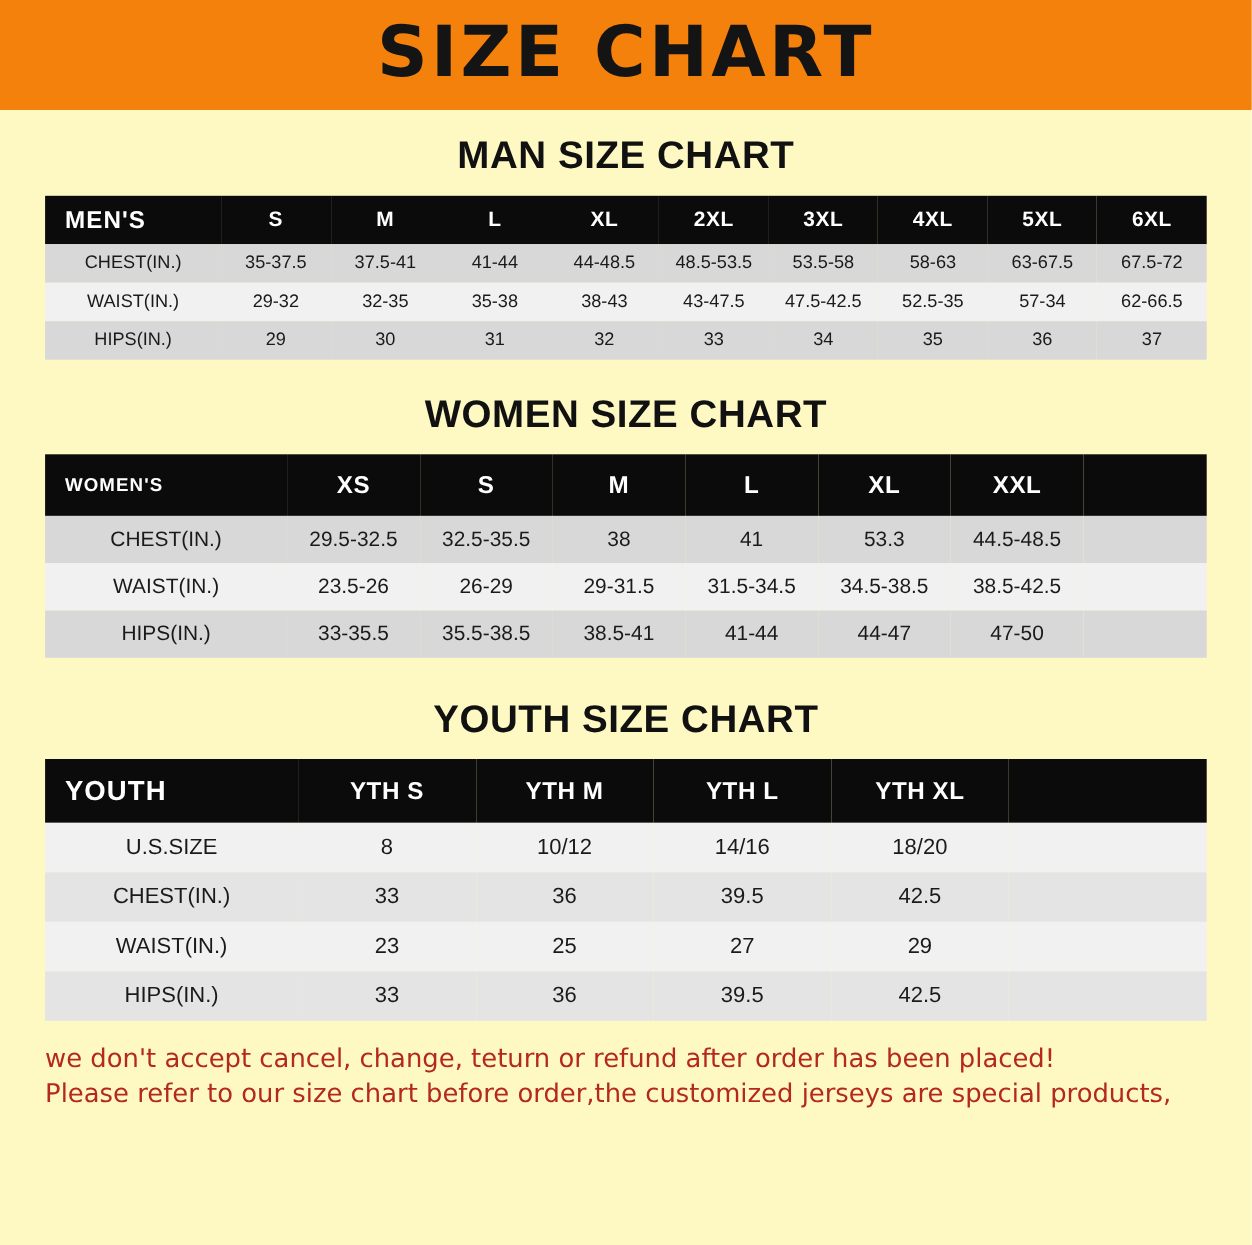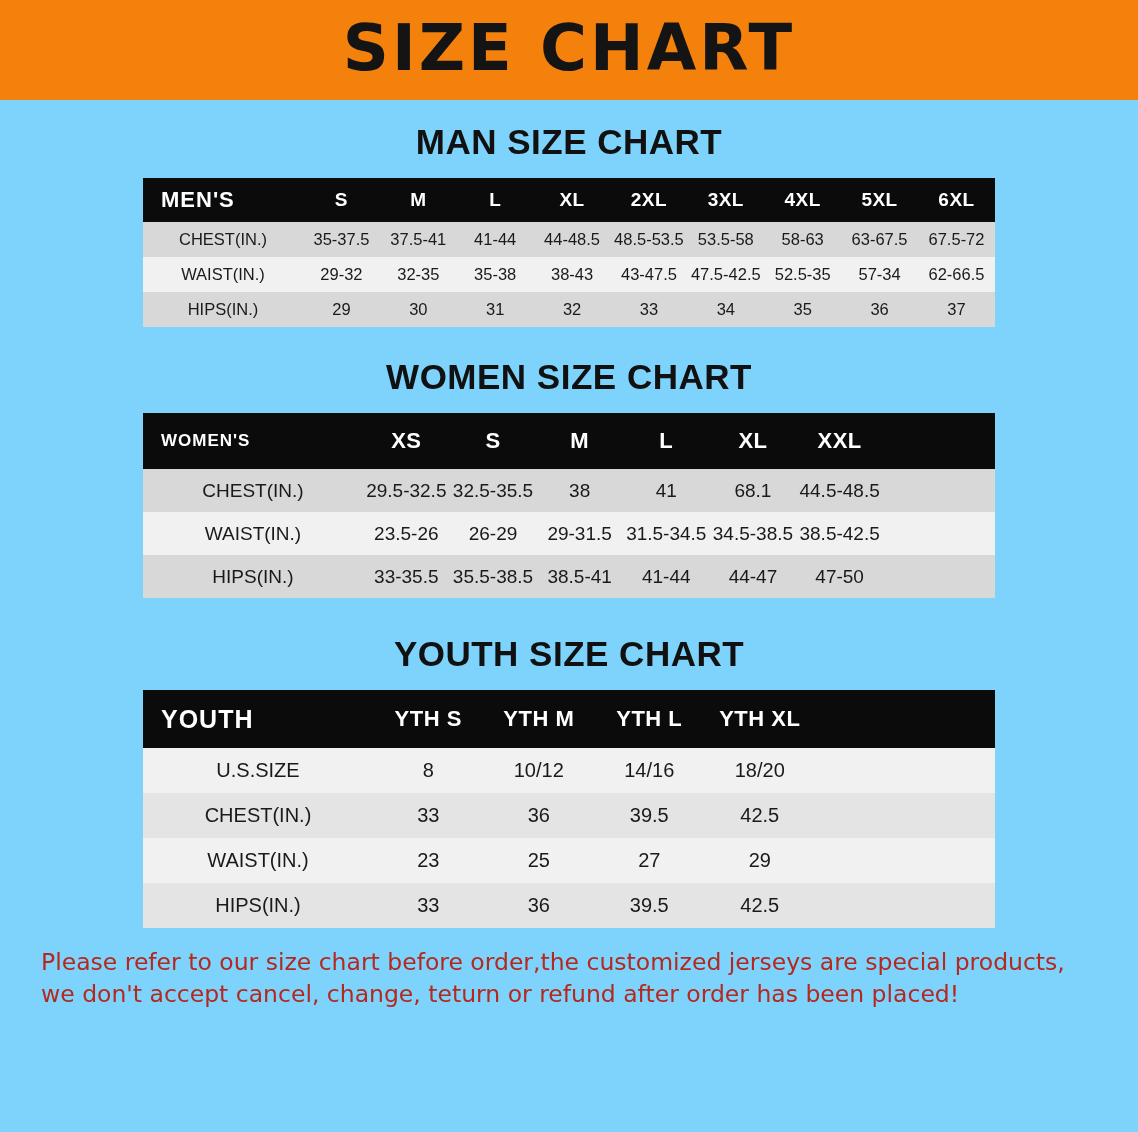--- a/index.html
+++ b/index.html
@@ -9,21 +9,21 @@
     width: 1138px;
     height: 1132px;
     background: #ffffff;
     font-family: "Liberation Sans", sans-serif;
     overflow: hidden;
   }
   .page {
     width: 1138px;
     height: 1132px;
     position: relative;
-    background: #7dd3fc;
+    background: #fef9c3;
   }
 
   
   .banner {
     width: 100%;
     height: 100px;
     background: #F4810C;
     display: flex;
     align-items: center;
     justify-content: center;
@@ -47,21 +47,21 @@
     color: #111111;
     letter-spacing: 0.5px;
   }
   .t1 { margin-top: 22px; }
   .t2 { margin-top: 30px; }
   .t3 { margin-top: 36px; }
 
   
   .table-wrap {
     margin: 0 auto;
-    width: 852px;
+    width: 1056px;
     border-radius: 18px;
   }
   table {
     width: 100%;
     border-collapse: collapse;
     table-layout: fixed;
   }
   th, td {
     text-align: center;
     font-family: "Liberation Sans", sans-serif;
@@ -209,21 +209,21 @@
           <th style="width:112px"></th>
         </tr>
       </thead>
       <tbody>
         <tr>
           <td class="lead row-label">CHEST(IN.)</td>
           <td>29.5-32.5</td>
           <td>32.5-35.5</td>
           <td>38</td>
           <td>41</td>
-          <td>68.1</td>
+          <td>53.3</td>
           <td>44.5-48.5</td>
           <td></td>
         </tr>
         <tr>
           <td class="lead row-label">WAIST(IN.)</td>
           <td>23.5-26</td>
           <td>26-29</td>
           <td>29-31.5</td>
           <td>31.5-34.5</td>
           <td>34.5-38.5</td>
@@ -289,17 +289,17 @@
           <td>36</td>
           <td>39.5</td>
           <td>42.5</td>
           <td></td>
         </tr>
       </tbody>
     </table>
   </div>
 
   <div class="note">
+    <div>we don't accept cancel, change, teturn or refund after order has been placed!</div>
     <div>Please refer to our size chart before order,the customized jerseys are special products,</div>
-    <div>we don't accept cancel, change, teturn or refund after order has been placed!</div>
   </div>
 
 </div>
 
 </body></html>

